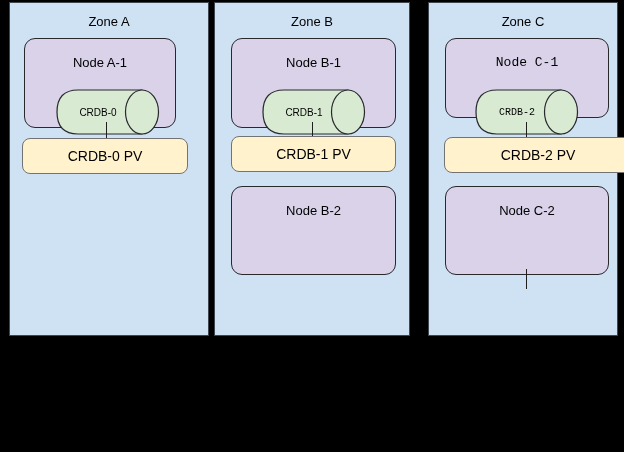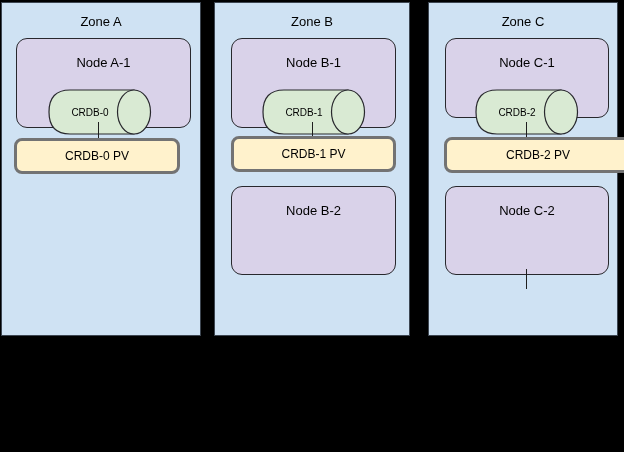--- a/index.html
+++ b/index.html
@@ -71,38 +71,38 @@
     font-size: 10px;
   }
   .connector {
     position: absolute;
     width: 1.5px;
     background: #1f1f1f;
   }
   .pv {
     position: absolute;
     background: #fff2cc;
-    border: 3px solid #737373;
+    border: 1px solid #737373;
     border-radius: 8px;
     box-sizing: border-box;
     display: flex;
     align-items: center;
     justify-content: center;
-    font-size: 12px;
+    font-size: 14px;
   }
 </style>
 </head>
 <body>
 
 <div id="canvas">
 
-  <div class="zone" style="left:1px; width:200px;">
+  <div class="zone" style="left:9px; width:200px;">
     <div class="zone-label">Zone A</div>
 
-    <div class="node" style="left:14px; top:35px; width:175px; height:90px;border-radius:11px;">
+    <div class="node" style="left:14px; top:35px; width:152px; height:90px;border-radius:11px;">
       <div class="node-label">Node A-1</div>
       <div class="cylinder" style="left:31px; top:40px;">
         <svg width="104" height="46" viewBox="0 0 104 46">
           <path d="M86,1 H22 Q1,1 1,23 Q1,45 22,45 H86 Z" fill="#d9ead3" stroke="#28282d" stroke-width="1.2"></path>
           <ellipse cx="86" cy="23" rx="16.5" ry="22" fill="#d9ead3" stroke="#28282d" stroke-width="1.2"></ellipse>
         </svg>
         <div class="cyl-label">CRDB-0</div>
       </div>
     </div>
 
@@ -134,21 +134,21 @@
     </div>
 
     <div class="node" style="left:16px; top:183px; width:165px; height:89px;">
       <div class="node-label">Node B-2</div>
     </div>
   </div>
 
   <div class="zone" style="left:428px; width:190px;">
     <div class="zone-label">Zone C</div>
 
-    <div class="node" style="left:16px; top:35px; width:164px; height:80px;">
+    <div class="node" style="left:16px; top:35px; width:164px; height:80px;font-family:Liberation Mono, monospace;">
       <div class="node-label">Node C-1</div>
       <div class="cylinder" style="left:29px; top:40px;">
         <svg width="104" height="46" viewBox="0 0 104 46">
           <path d="M86,1 H22 Q1,1 1,23 Q1,45 22,45 H86 Z" fill="#d9ead3" stroke="#28282d" stroke-width="1.2"></path>
           <ellipse cx="86" cy="23" rx="16.5" ry="22" fill="#d9ead3" stroke="#28282d" stroke-width="1.2"></ellipse>
         </svg>
         <div class="cyl-label">CRDB-2</div>
       </div>
     </div>
 

